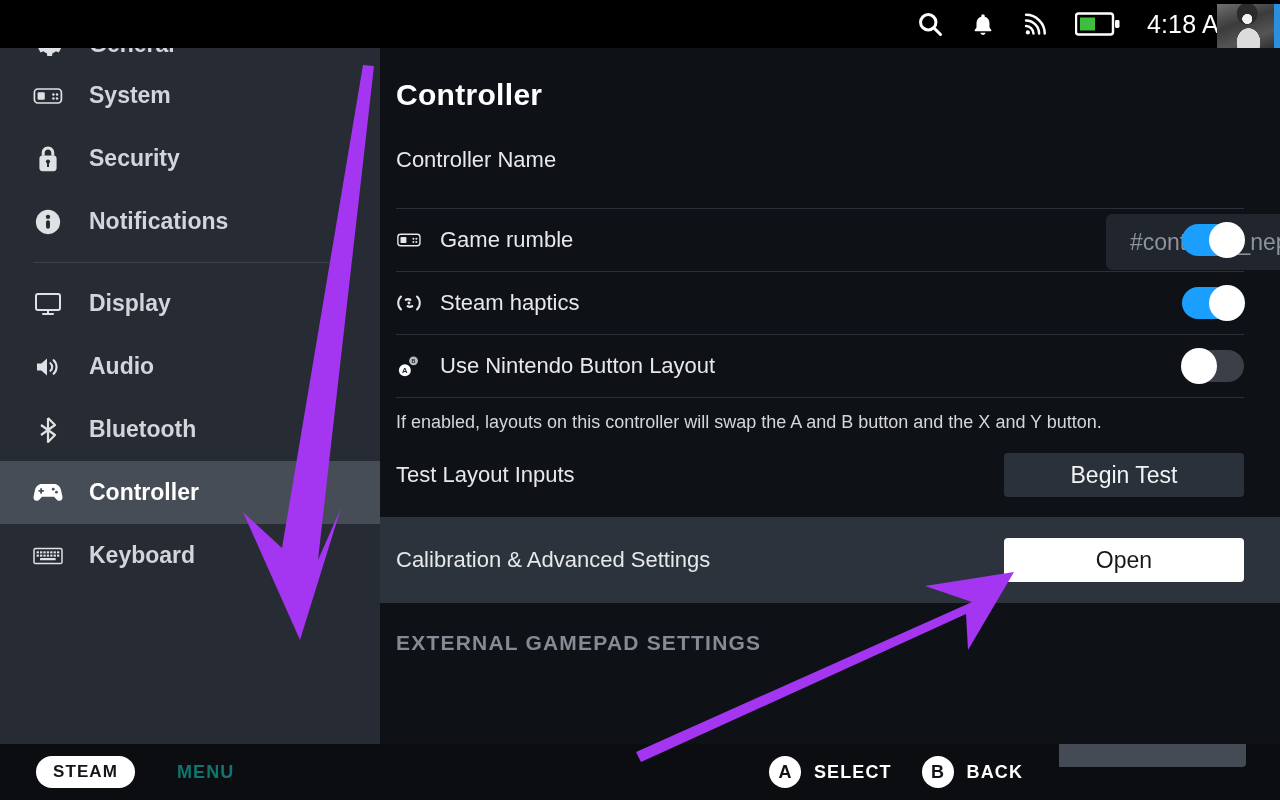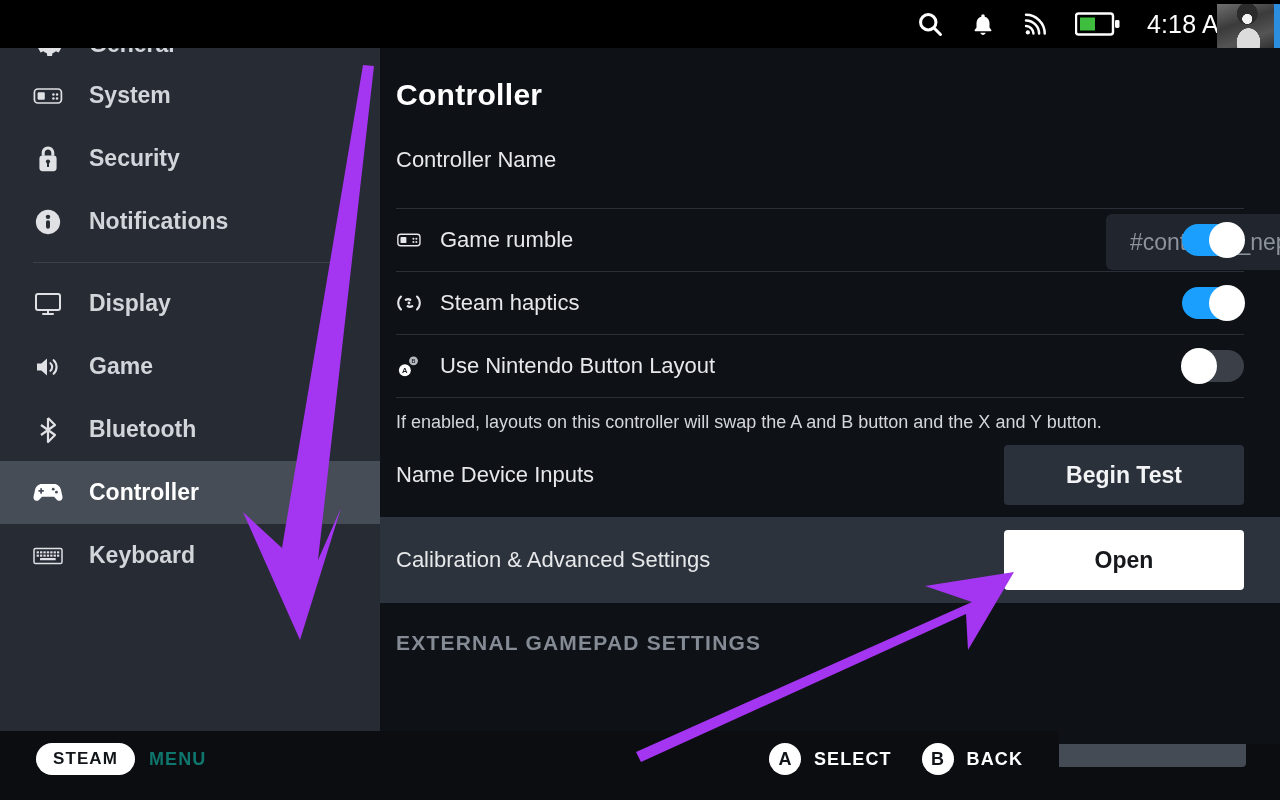--- a/index.html
+++ b/index.html
@@ -68,36 +68,36 @@
   .toggle{ width:62px; height:32px; border-radius:16px; position:relative; flex:0 0 62px; }
   .toggle.on{ background:#1a9fff; }
   .toggle.off{ background:#3a3f48; }
   .knob{ position:absolute; top:-2px; width:36px; height:36px; border-radius:50%; background:#fff; }
   .toggle.on .knob{ right:-1px; }
   .toggle.off .knob{ left:-1px; }
 
   .helper{ color:#d3d6da; font-size:18px; padding:14px 52px 0 36px; }
 
   .btn{
-    height:60px; min-width:240px; border-radius:4px; display:flex;
-    align-items:center; justify-content:center; font-size:23px;font-weight:bold;
+    height:44px; min-width:240px; border-radius:4px; display:flex;
+    align-items:center; justify-content:center; font-size:23px;
   }
   .btn-dark{ background:#2b313b; color:#f2f3f5; }
   .btn-light{ background:#ffffff; color:#16181c; }
 
   .row-highlight{ background:#2d333c; }
 
   .section-head{ color:#848b95; font-size:21px; font-weight:bold; letter-spacing:1.2px; padding:28px 0 0 36px; }
 
   .stub-control{ position:absolute; left:870px; top:723px; width:376px; height:44px; background:#454b55; border-radius:4px; }
 
   
   .bottombar{
-    position:absolute; left:0; bottom:13px; width:1059px; height:56px;
-    background:#0b0d11; display:flex; align-items:center; z-index:30;
+    position:absolute; left:0; bottom:0; width:1059px; height:56px;
+    background:#0b0d11; display:flex; align-items:center; z-index:30;gap:28px;
   }
   .steam-pill{
     margin-left:36px; background:#ffffff; color:#111418; border-radius:16px;
     padding:6px 17px; font-size:17px; font-weight:bold; letter-spacing:1.1px;
   }
   .menu-txt{ color:#0f766e; font-size:18px; font-weight:bold; letter-spacing:1.1px; margin-left:14px; }
   .hints{ margin-left:auto; margin-right:36px; display:flex; align-items:center; gap:30px; }
   .hint{ display:flex; align-items:center; gap:13px; }
   .hint-btn{
     width:32px; height:32px; border-radius:50%; background:#ffffff; color:#101317;
@@ -217,21 +217,21 @@
       <span class="side-label">Display</span>
     </div>
 
     <div class="side-item">
       <span class="side-ico">
         <svg width="28" height="26" viewBox="0 0 28 26" fill="none">
           <path d="M3 9.5h4.3L13 4.4v17.2L7.3 16.5H3z" fill="#dfe1e5"></path>
           <path d="M16.4 9.2a5 5 0 010 7.6M19.6 6.2a9.3 9.3 0 010 13.6" stroke="#dfe1e5" stroke-width="2.1" stroke-linecap="round"></path>
         </svg>
       </span>
-      <span class="side-label">Game</span>
+      <span class="side-label">Audio</span>
     </div>
 
     <div class="side-item">
       <span class="side-ico">
         <svg width="24" height="28" viewBox="0 0 24 28" fill="none" stroke="#dfe1e5" stroke-width="2.2" stroke-linejoin="round">
           <path d="M12 2v24l7-7-14-10M12 2l7 7-14 10"></path>
         </svg>
       </span>
       <span class="side-label">Bluetooth</span>
     </div>
@@ -349,21 +349,21 @@
       <span class="toggle off">
           <span class="knob"></span>
         </span>
     </div>
 
     <div class="divider"></div>
 
     <div class="helper">If enabled, layouts on this controller will swap the A and B button and the X and Y button.</div>
 
     <div class="row" style="height:84px;">
-      <span class="row-label">Name Device Inputs</span>
+      <span class="row-label">Test Layout Inputs</span>
       <span class="spacer"></span>
       <span class="btn btn-dark">Begin Test</span>
     </div>
 
     <div class="row row-highlight" style="height:86px;">
       <span class="row-label">Calibration &amp; Advanced Settings</span>
       <span class="spacer"></span>
       <span class="btn btn-light">Open</span>
     </div>
 

